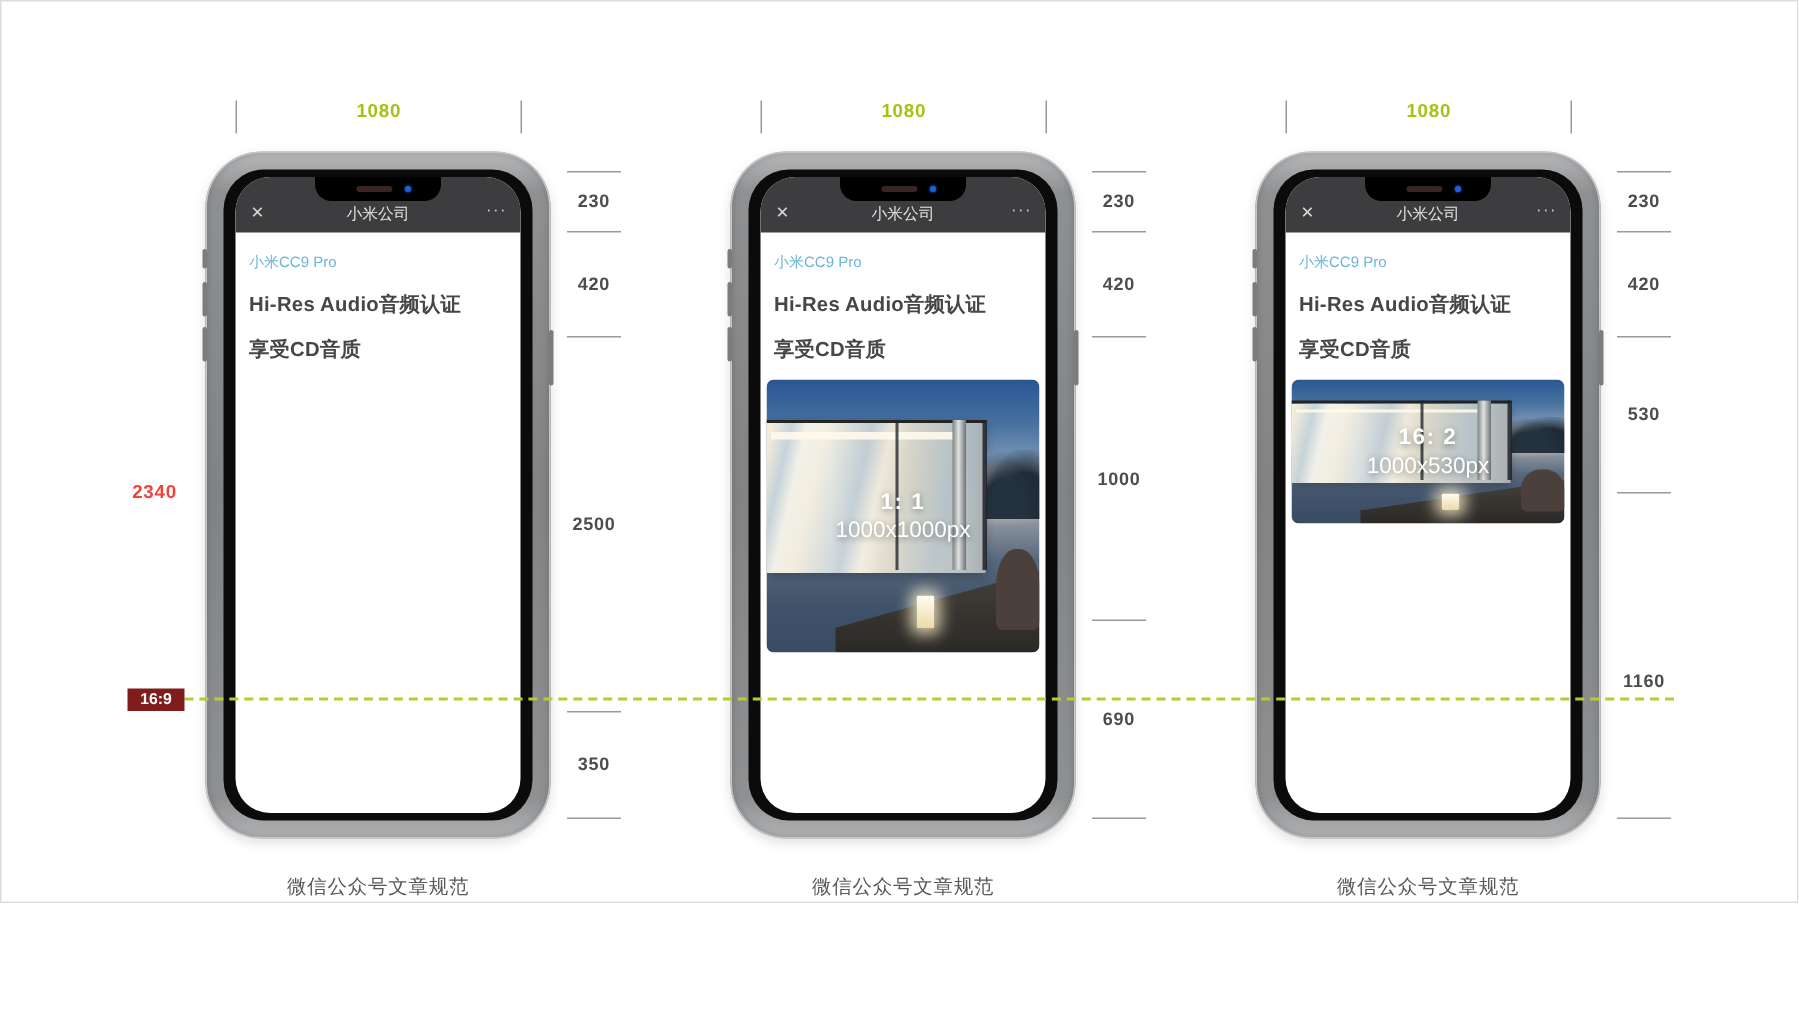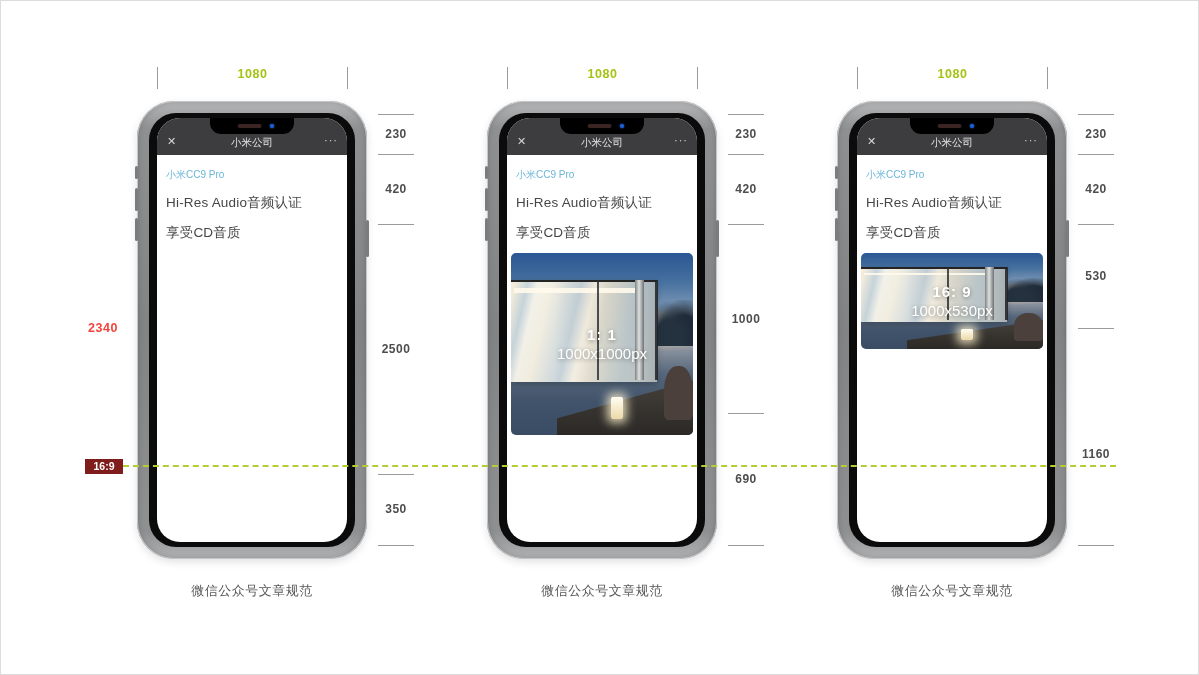--- a/index.html
+++ b/index.html
@@ -1,16 +1,16 @@
 <!DOCTYPE html>
 <html><head>
 <meta charset="utf-8">
 <style>
   html,body{margin:0;padding:0;background:#fff;}
-  .canvas{position:relative;width:1199px;height:675px;box-sizing:border-box;border:1px solid #dcdcdc;
+  .canvas{position:relative;width:1199px;height:602px;box-sizing:border-box;border:1px solid #dcdcdc;
           background:#fff;overflow:hidden;font-family:"Liberation Sans","DejaVu Sans",sans-serif;}
 
   
   .unit{position:absolute;top:0;width:300px;height:675px;}
   .u1{left:133px;} .u2{left:483px;} .u3{left:833px;}
 
   .top-tick{position:absolute;top:66px;width:1px;height:22px;background:#9a9a9a;}
   .tt-l{left:23px;} .tt-r{left:213px;}
   .top-dim{position:absolute;top:66px;left:23px;width:191px;text-align:center;
            font-size:12.5px;font-weight:700;color:#a4c414;letter-spacing:.5px;}
@@ -37,21 +37,21 @@
   .camera{position:absolute;top:5.5px;left:50%;margin-left:18px;width:4px;height:4px;border-radius:50%;
           background:#1d5fd6;box-shadow:0 0 2px #2a7bff;}
   .nav{position:absolute;left:0;right:0;bottom:0;height:22px;}
   .nav-close{position:absolute;left:10px;top:2px;font-size:11px;color:#d6d6d6;cursor:default;}
   .nav-title{position:absolute;left:0;right:0;top:3px;text-align:center;font-size:10.5px;color:#e3e3e3;}
   .nav-more{position:absolute;right:9px;top:1px;font-size:11px;letter-spacing:1px;color:#cfcfcf;}
 
   
   .content{padding:13px 9px 0;}
   .brand{font-size:10px;color:#6ab5d8;margin-bottom:3px;}
-  .headline{font-size:13.5px;font-weight:400;color:#464646;line-height:17.5px;letter-spacing:.2px;margin-top:12px;}
+  .headline{font-size:13.5px;font-weight:700;color:#464646;line-height:17.5px;letter-spacing:.2px;margin-top:12px;}
   .figure{position:relative;margin:12px -5px 0;border-radius:5px;overflow:hidden;}
   .h-43{height:244px;} .h-11{height:182px;} .h-169{height:96px;}
 
   
   .scene{position:absolute;inset:0;
     background:linear-gradient(180deg,#2a5694 0%,#47719f 16%,#7b97b6 30%,#c3bfae 43%,
                #8d94a0 52%,#57687c 66%,#41536a 82%,#3a4c63 100%);}
   .horizon{position:absolute;right:0;top:30%;width:48%;height:24%;
     background:radial-gradient(ellipse at 68% 50%,rgba(243,205,160,.85),rgba(243,205,160,0) 72%);}
   .house{position:absolute;left:0;top:15%;width:80%;height:55%;border-top:2px solid #242424;
@@ -241,21 +241,21 @@
               <div class="trees"></div>
               <div class="house"></div>
               <div class="mullion"></div>
               <div class="post"></div>
               <div class="house-edge"></div>
               <div class="deck"></div>
               <div class="sofa"></div>
               <div class="lamp"></div>
             </div>
             <div class="overlay">
-              <div class="ratio-label">16: 9</div>
+              <div class="ratio-label">16: 2</div>
               <div class="size-label">1000x530px</div>
             </div>
           </div>
         </div>
       </div>
     </div>
 
     <div class="dim-tick" style="top:113px"></div>
     <div class="dim-tick" style="top:153px"></div>
     <div class="dim-tick" style="top:223px"></div>

